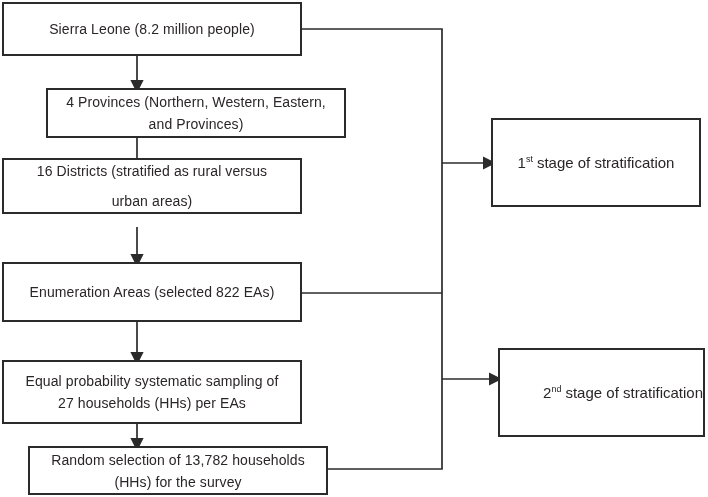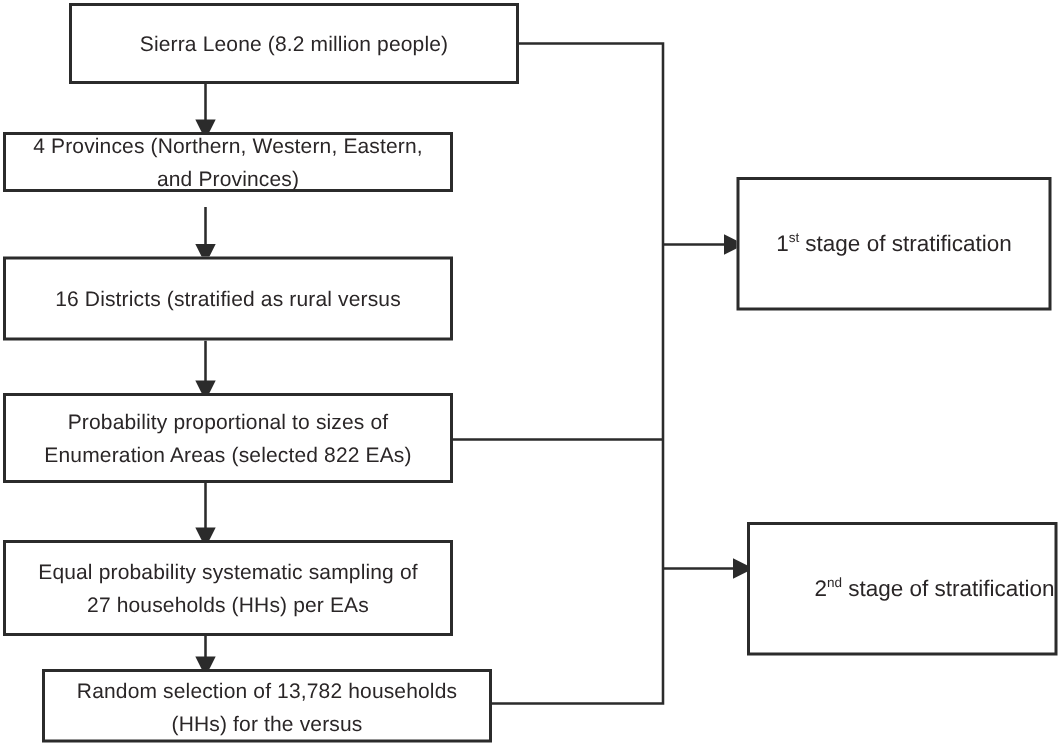--- a/index.html
+++ b/index.html
@@ -50,23 +50,23 @@
     text-align: center;
     font-size: 15px;
   }
   .sbox sup {
     font-size: 9px;
     line-height: 0;
     vertical-align: super;
     margin-right: 4px;
     margin-top: 42px;
   }
-  .b1 { top: 2px;   height: 54px; margin-left: 44px; }
-  .b2 { top: 88px;  height: 40px; }
-  .b3 { top: 171px; height: 56px; }
+  .b1 { top: 2px;   height: 54px; }
+  .b2 { top: 88px;  height: 50px; margin-left: 44px; }
+  .b3 { top: 158px; height: 56px; justify-content: space-between; }
   .b4 { top: 262px; height: 60px; }
   .b5 { top: 360px; height: 64px; }
   .b6 { top: 446px; height: 49px; margin-left: 26px; }
   .s1 { left: 491px; top: 118px; width: 210px; height: 89px; }
   .s2 { left: 498px; top: 348px; width: 207px; height: 89px; justify-content: flex-end; }
 </style>
 </head>
 <body>
 
 <div class="canvas">
@@ -95,35 +95,35 @@
     <div>Sierra Leone (8.2 million people)</div>
   </div>
 
   <div class="fbox b2">
     <div>4 Provinces (Northern, Western, Eastern,</div>
     <div>and Provinces)</div>
   </div>
 
   <div class="fbox b3">
     <div>16 Districts (stratified as rural versus</div>
+    <div>urban areas)</div>
   </div>
 
   <div class="fbox b4">
-    <div>Probability proportional to sizes of</div>
     <div>Enumeration Areas (selected 822 EAs)</div>
   </div>
 
   <div class="fbox b5">
     <div>Equal probability systematic sampling of</div>
     <div>27 households (HHs) per EAs</div>
   </div>
 
   <div class="fbox b6">
     <div>Random selection of 13,782 households</div>
-    <div>(HHs) for the versus</div>
+    <div>(HHs) for the survey</div>
   </div>
 
   <div class="sbox s1">
     <span><span>1</span><sup>st</sup><span>stage of stratification</span></span>
   </div>
 
   <div class="sbox s2">
     <span><span>2</span><sup>nd</sup><span>stage of stratification</span></span>
   </div>
 

